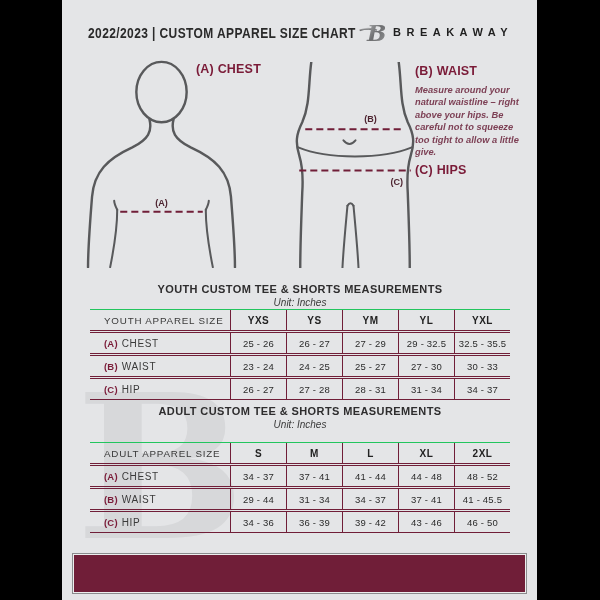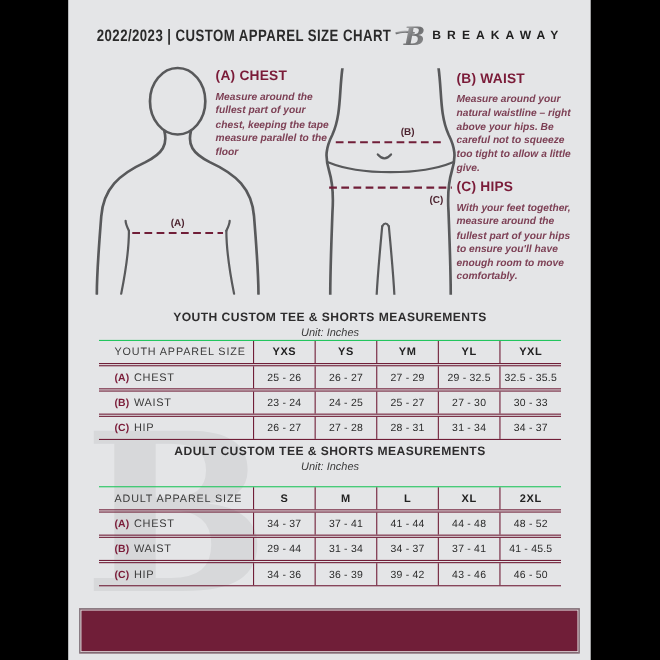--- a/index.html
+++ b/index.html
@@ -127,29 +127,27 @@
     <path class="outline-thin" d="M 55 143 C 53 165, 51 185, 50 205"></path>
     <path class="outline-thin" d="M 61 143 C 63 165, 65 185, 66 205"></path>
     <line class="dash-line" x1="13" y1="67" x2="110" y2="67"></line>
     <text class="diag-label" x="78" y="60" text-anchor="middle">(B)</text>
     <line class="dash-line" x1="7" y1="108" x2="118" y2="108"></line>
     <text class="diag-label" x="104" y="122" text-anchor="middle">(C)</text>
   </svg>
 
   <div class="instr instr-a">
     <h3>(A) CHEST</h3>
-    <p>Measure around the fullest part of your chest, keeping the tape measure parallel to the floor</p>
   </div>
   <div class="instr instr-b">
     <h3>(B) WAIST</h3>
     <p>Measure around your natural waistline – right above your hips. Be careful not to squeeze too tight to allow a little give.</p>
   </div>
   <div class="instr instr-c">
     <h3>(C) HIPS</h3>
-    <p>With your feet together, measure around the fullest part of your hips to ensure you'll have enough room to move comfortably.</p>
   </div>
 
   <div class="sec-title youth-title">
     <div class="t">YOUTH CUSTOM TEE &amp; SHORTS MEASUREMENTS</div>
     <div class="u">Unit: Inches</div>
   </div>
 
   <div class="size-table youth-table">
     <div class="t-row t-head">
       <div>YOUTH APPAREL SIZE</div>

